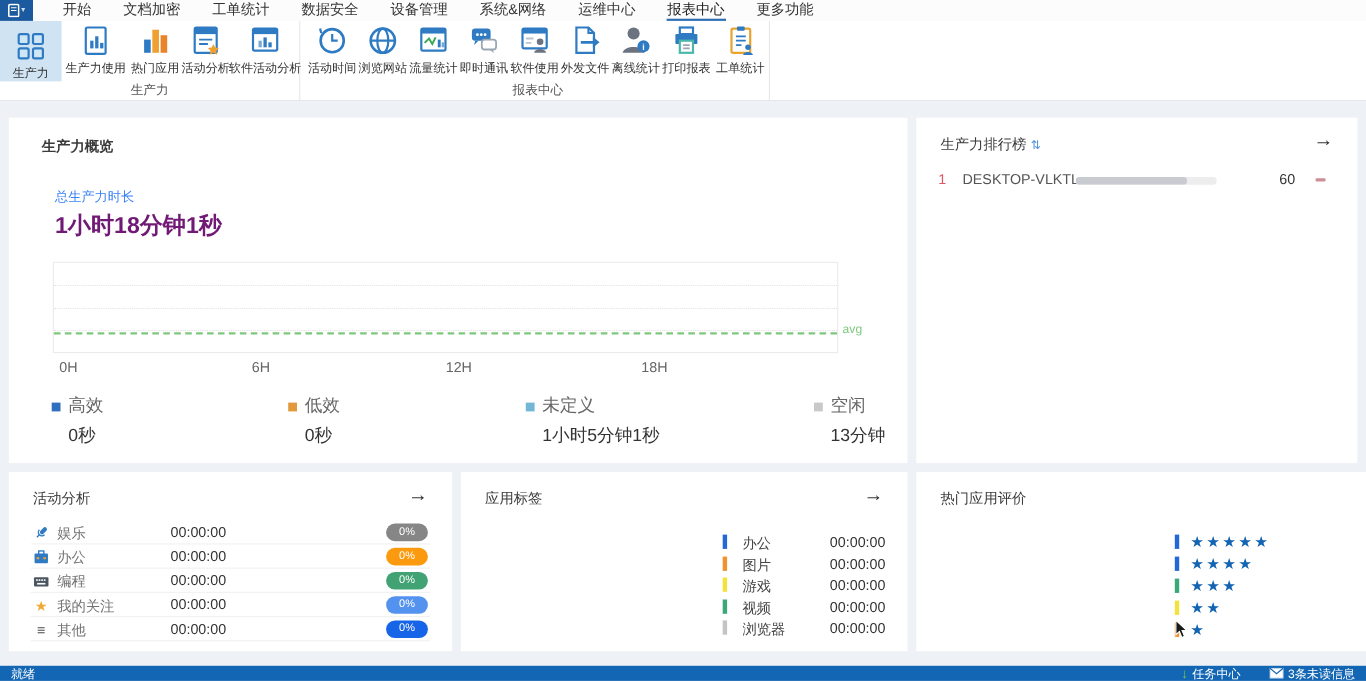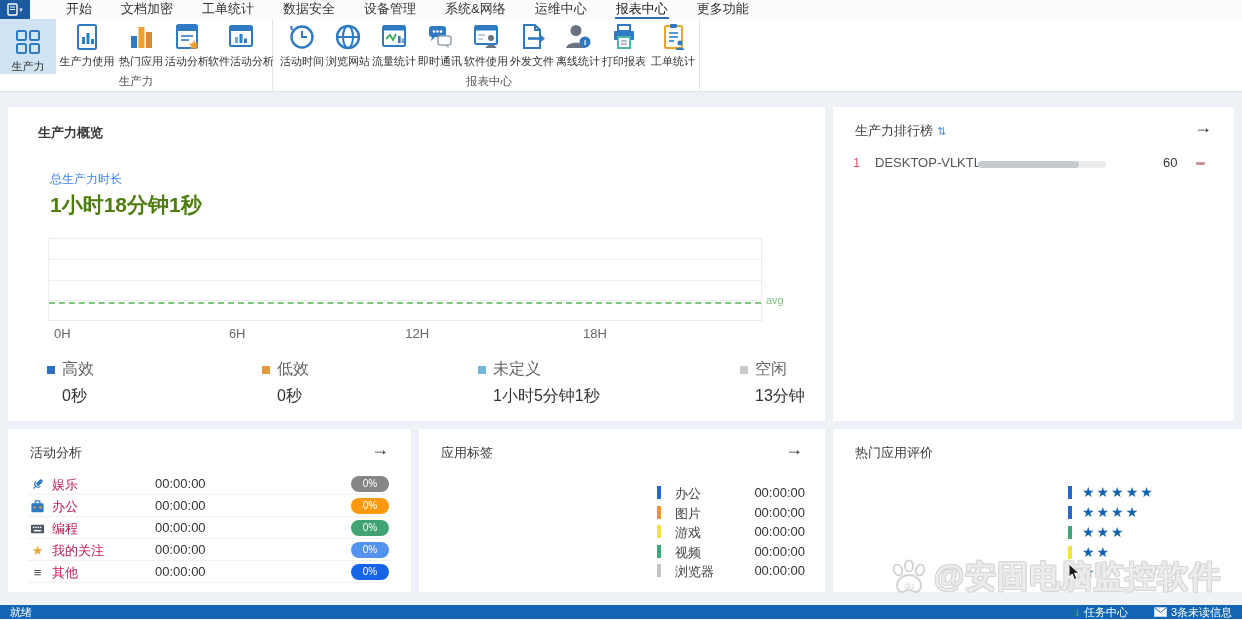--- a/index.html
+++ b/index.html
@@ -4,21 +4,21 @@
 <style>
   * { margin:0; padding:0; box-sizing:border-box; }
   html,body { width:1242px; height:620px; overflow:hidden;
     font-family:"Liberation Sans","DejaVu Sans",sans-serif; background:#fff; }
 
   
   .menubar { height:19px; background:#fcfcfc; display:flex; align-items:stretch; position:relative; }
   .app-btn { width:30px; background:#1b5a9e; display:flex; align-items:center; justify-content:center; gap:1px; cursor:pointer; }
   .app-btn svg { display:block; }
   .app-caret { color:#cfe0f2; font-size:7px; line-height:1; }
-  .tabs { display:flex; gap:27px; padding-left:35px; align-items:stretch; }
+  .tabs { display:flex; gap:27px; padding-left:26px; align-items:stretch; }
   .tab { font-size:13px; color:#333; display:flex; align-items:center; padding:0 1px; border-bottom:2px solid transparent; cursor:pointer; white-space:nowrap; }
   .tab.sel { color:#1a1a1a; border-bottom-color:#2f6db5; }
 
   
   .ribbon { height:73px; background:#fff; border-bottom:1px solid #dde3e9; display:flex; }
   .rgroup { display:flex; flex-direction:column; border-right:1px solid #e7e7e7; }
   .rgroup .items { display:flex; height:56px; }
   .rgroup .glabel { height:17px; text-align:center; font-size:11.5px; color:#555; }
   .ritem { display:flex; flex-direction:column; align-items:center; padding-top:3px; cursor:pointer; }
   .ritem svg { width:30px; height:30px; display:block; }
@@ -33,21 +33,21 @@
   .p-rk  { left:833px; top:15px;  width:401px; height:314px; }
   .p-ac  { left:8px;  top:337px; width:403px; height:163px; overflow:hidden; }
   .p-tg  { left:419px; top:337px; width:406px; height:163px; overflow:hidden; }
   .p-rt  { left:833px; top:337px; width:455px; height:163px; overflow:hidden; }
   .ptitle { position:absolute; left:22px; top:15px; font-size:13px; color:#3a3a3a; }
   .p-ov .ptitle { left:30px; top:17px;font-weight:bold; }
   .parrow { position:absolute; right:22px; top:10px; font-size:18px; color:#333; cursor:pointer; }
 
   
   .ov-total-label { position:absolute; left:42px; top:64px; font-size:12px; color:#3b82f6; }
-  .ov-total-value { position:absolute; left:42px; top:84px; font-size:21px; font-weight:bold; color:#4d7c0f; }
+  .ov-total-value { position:absolute; left:42px; top:84px; font-size:21px; font-weight:bold; color:#701a75; }
   .ov-chart { position:absolute; left:40px; top:131px; width:714px; height:83px; border:1px solid #ebebeb; background:#fff; }
   .gline { position:absolute; left:0; right:0; border-top:1px dotted #e2e2e2; }
   .avgline { position:absolute; left:0; right:0; top:78%; border-top:2px dashed #7dc87d; }
   .avglabel { position:absolute; left:100%; margin-left:5px; top:calc(78% - 8px); font-size:11px; color:#7dc87d; }
   .ov-ticks { position:absolute; left:40px; top:219px; width:714px; height:14px; }
   .ov-tick { position:absolute; transform:translateX(-50%); font-size:13px; color:#666; }
   .lg-item { position:absolute; top:252px; font-size:16px; }
   .lg-top { display:flex; align-items:center; gap:7px; color:#666; }
   .sw { width:8px; height:8px; display:inline-block; }
   .lg-val { margin-top:6px; padding-left:15px; color:#333; }
@@ -59,21 +59,21 @@
   .rk-name { position:absolute; left:42px; color:#555; font-size:13px; }
   .rk-bar { position:absolute; left:145px; top:6px; width:128px; height:7px; border-radius:3px; background:#ededed; overflow:hidden; }
   .rk-fill { height:100%; border-radius:3px; }
   .rk-val { position:absolute; left:330px; color:#333; font-size:13px; }
   .rk-dash { position:absolute; left:363px; top:7px; width:9px; height:3px; border-radius:1px; background:#cc8f96; }
 
   
   .ac-list { position:absolute; left:20px; right:20px; top:44px; }
   .ac-row { position:relative; height:22px; border-bottom:1px solid #f1f1f1; }
   .ac-ico { position:absolute; left:2px; top:4px; width:15px; height:15px; display:flex; align-items:center; justify-content:center; font-size:13px; }
-  .ac-label { position:absolute; left:24px; top:3px; font-size:13px; color:#be185d; }
+  .ac-label { position:absolute; left:24px; top:3px; font-size:13px; color:#737373; }
   .ac-time { position:absolute; left:127px; top:3px; font-size:13px; color:#333; }
   .ac-badge { position:absolute; right:2px; top:3px; width:38px; height:16px; border-radius:8px; color:#fff; font-size:10px; text-align:center; line-height:16px; }
 
   
   .tg-list { position:absolute; top:54px; left:0; right:0; }
   .tg-row { position:relative; height:19.5px; }
   .bar3 { position:absolute; width:3.5px; height:13px; top:3px; }
   .tg-row .bar3 { left:238px; }
   .tg-label { position:absolute; left:256px; top:2px; font-size:13px; color:#444; }
   .tg-time { position:absolute; right:20px; top:2px; font-size:13px; color:#333; }
@@ -457,32 +457,20 @@
         <span class="rt-count">0</span>
       </div>
       <div class="rt-row">
         <span class="bar3" style="background-color: rgb(240, 147, 47);"></span>
         <span class="rt-stars" style="color: rgb(18, 100, 179);">★</span>
         <span class="rt-count">0</span>
       </div>
     </div>
   </div>
 
-  <div class="watermark">
-    <svg width="42" height="38" viewBox="0 0 42 38">
-      <g fill="none" stroke="#d4d4d4" stroke-width="2">
-        <ellipse cx="10" cy="12" rx="4" ry="5.5" transform="rotate(-20 10 12)"></ellipse>
-        <ellipse cx="21" cy="8" rx="4" ry="5.5"></ellipse>
-        <ellipse cx="32" cy="12" rx="4" ry="5.5" transform="rotate(20 32 12)"></ellipse>
-        <path d="M21 17c-7 0-12 5-12 10.5 0 4 3 7 6 6.5 2.5-.4 3.5-2 6-2s3.5 1.6 6 2c3 .5 6-2.5 6-6.5C33 22 28 17 21 17z"></path>
-      </g>
-      <text x="21" y="31" text-anchor="middle" font-size="9" fill="#d4d4d4">du</text>
-    </svg>
-    <span class="wm-text">@安固电脑监控软件</span>
-  </div>
 
   <svg class="cursor" width="14" height="18" viewBox="0 0 14 18">
     <path d="M1 1v13l3.2-3 2.2 5.5 2.4-1-2.2-5.3H11z" fill="#1a1a1a" stroke="#fff" stroke-width="1"></path>
   </svg>
 </div>
 
 <div class="statusbar">
   <span>就绪</span>
   <div class="sb-right">
     <span class="sb-item">

